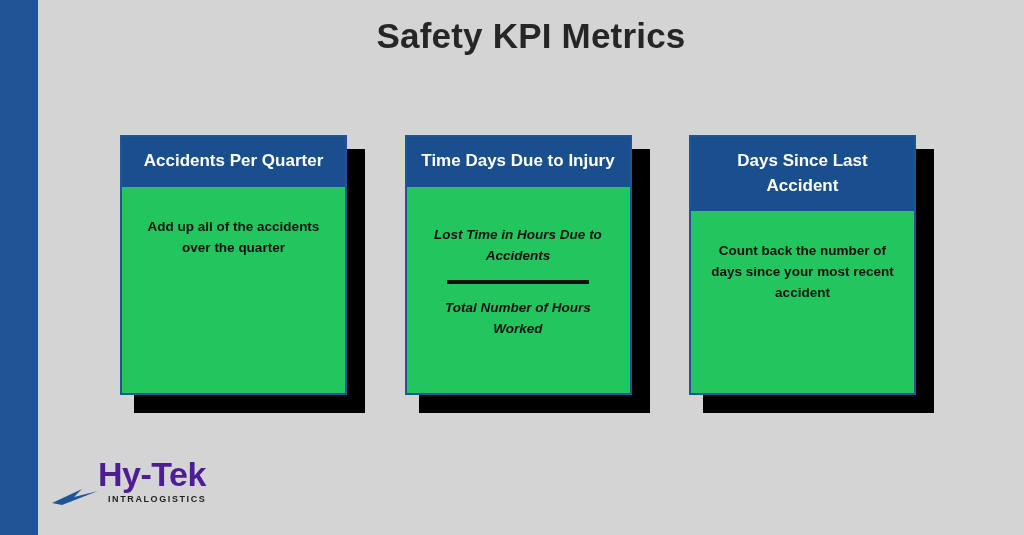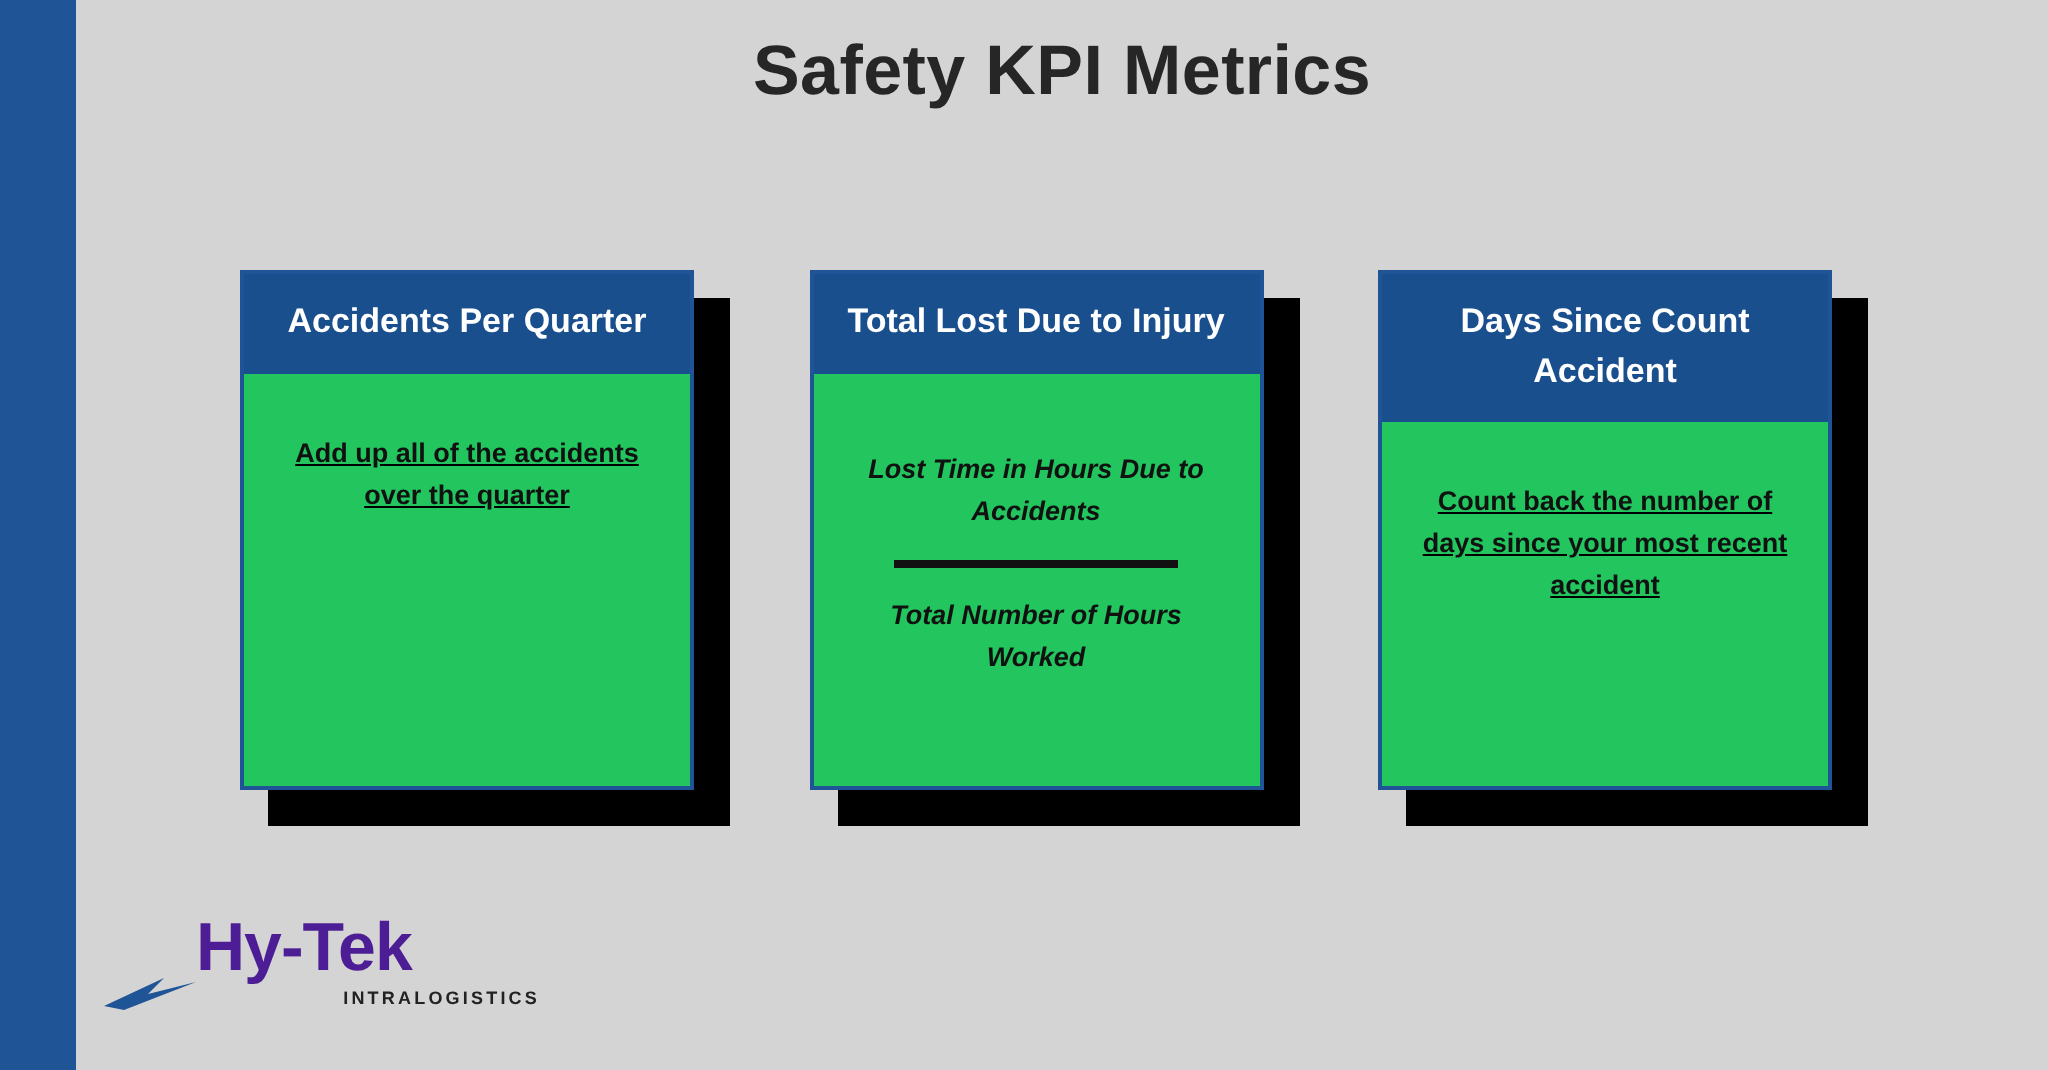--- a/index.html
+++ b/index.html
@@ -85,21 +85,20 @@
     flex: 1;
     display: flex;
     flex-direction: column;
     align-items: center;
     justify-content: flex-start;
     padding: 30px 18px 10px 18px;
     box-sizing: border-box;
   }
   .card-body.centered {
     justify-content: flex-start;
-    text-decoration: underline;
   }
   .body-text {
     font-size: 13.5px;
     font-weight: bold;
     color: #111111;
     text-align: center;
     line-height: 1.55;
   }
   .fraction {
     width: 100%;
@@ -137,21 +136,20 @@
     line-height: 1;
     margin-left: 48px;
   }
   .logo-sub {
     font-size: 9px;
     font-weight: bold;
     color: #222222;
     letter-spacing: 1.6px;
     margin-top: 3px;
     margin-left: 58px;
-    text-align: right;
   }
   .logo-swoosh {
     position: absolute;
     left: 2px;
     top: 30px;
     width: 52px;
     height: 18px;
   }
 </style>
 </head>
@@ -171,35 +169,35 @@
         <div class="card-header">Accidents Per Quarter</div>
         <div class="card-body centered">
           <div class="body-text">Add up all of the accidents over the quarter</div>
         </div>
       </div>
     </div>
 
     <div class="card-wrap">
       <div class="shadow"></div>
       <div class="card">
-        <div class="card-header">Total Lost Due to Injury</div>
+        <div class="card-header">Time Days Due to Injury</div>
         <div class="card-body">
           <div class="fraction">
             <div class="frac-num">Lost Time in Hours Due to Accidents</div>
             <div class="frac-line"></div>
             <div class="frac-den">Total Number of Hours Worked</div>
           </div>
         </div>
       </div>
     </div>
 
     <div class="card-wrap">
       <div class="shadow"></div>
       <div class="card">
-        <div class="card-header">Days Since Count Accident</div>
+        <div class="card-header">Days Since Last Accident</div>
         <div class="card-body centered">
           <div class="body-text">Count back the number of days since your most recent accident</div>
         </div>
       </div>
     </div>
 
   </div>
 
   <div class="logo">
     <div class="logo-main">Hy-Tek</div>

